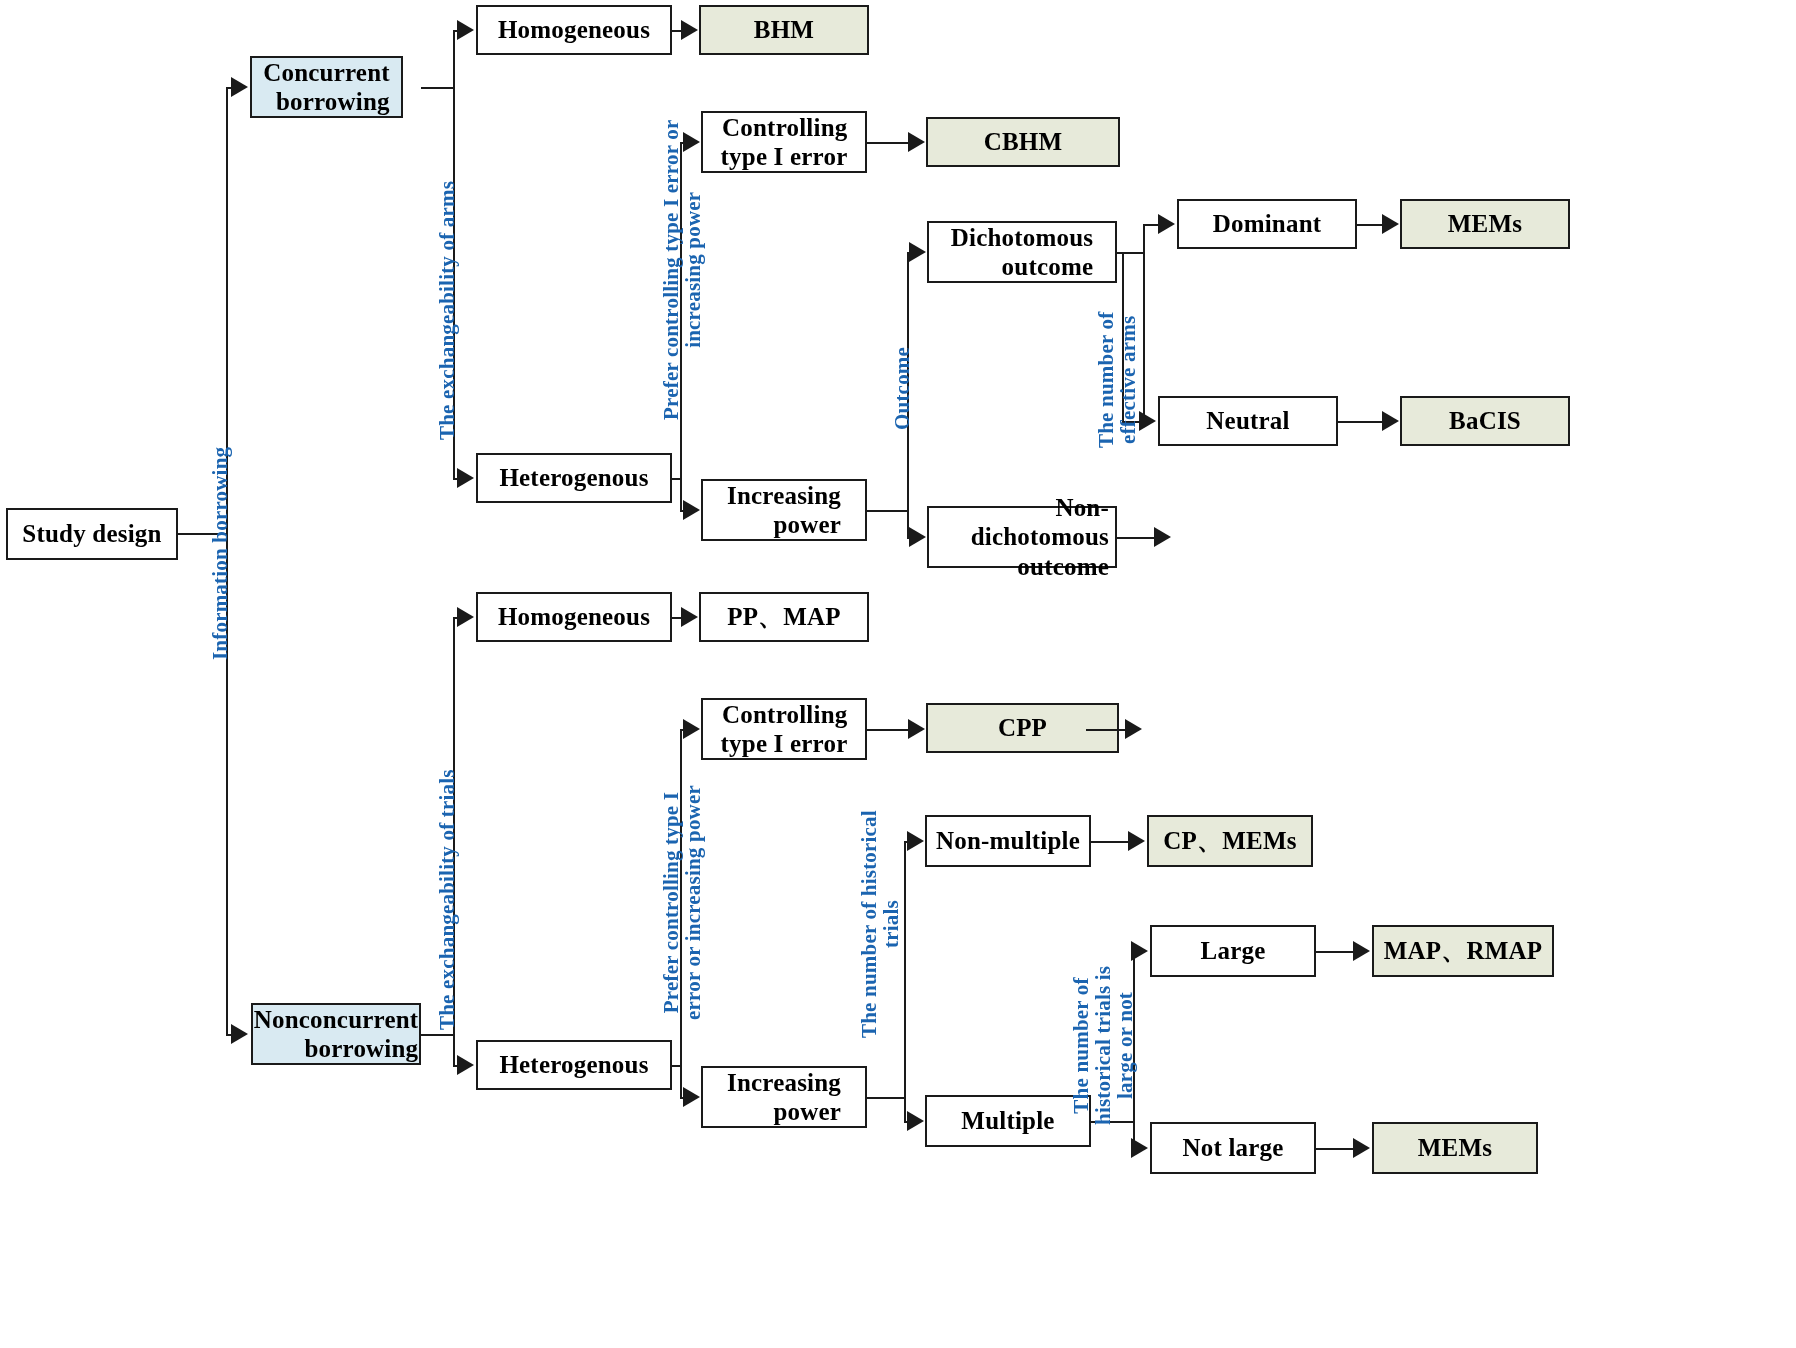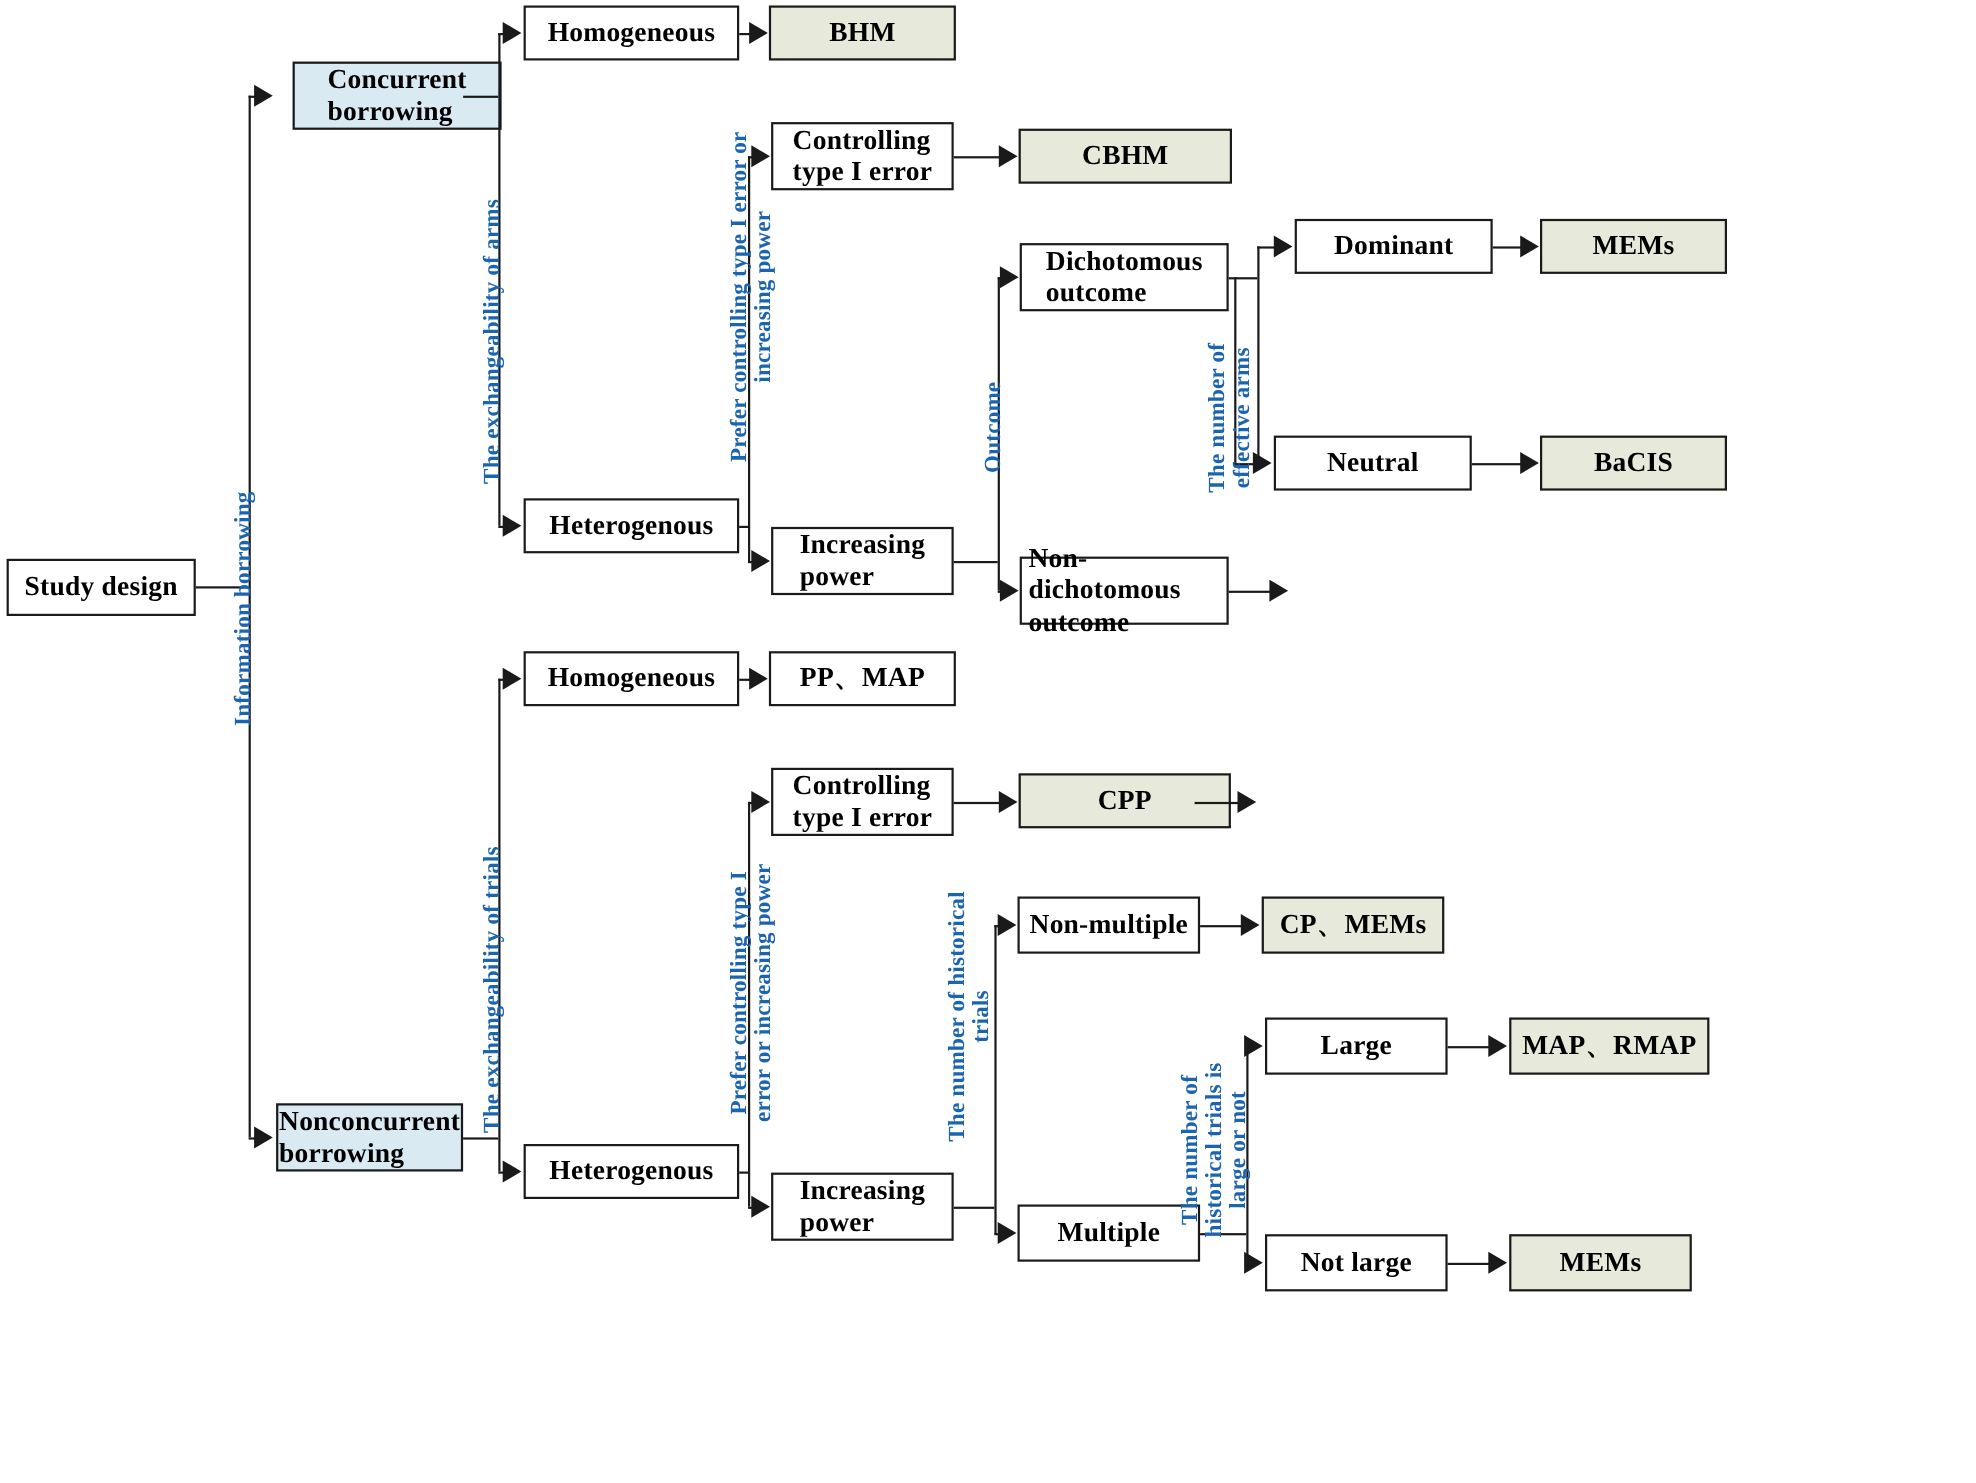--- a/index.html
+++ b/index.html
@@ -12,21 +12,21 @@
     overflow:hidden;
   }
   .node{
     position:absolute;
     box-sizing:border-box;
     border:2.5px solid #1a1a1a;
     background:#ffffff;
     display:flex;
     align-items:center;
     justify-content:center;
-    text-align:left;
+    text-align:right;
     font-weight:bold;
     color:#000000;
     font-size:25px;
     line-height:1.18;
     letter-spacing:0.2px;
   }
   .node.blue{ background:#d9eaf2; }
   .node.olive{ background:#e7eada; }
   .node span{display:block;padding:0 6px;}
 
@@ -65,21 +65,21 @@
 </style>
 </head>
 <body>
 
 <div id="canvas">
 
   <div class="node" style="left:6px; top:508px; width:172px; height:52px;">
     <span>Study design</span>
   </div>
 
-  <div class="node blue" style="left:266px; top:56px; width:190px; height:62px;">
+  <div class="node blue" style="left:250px; top:56px; width:153px; height:62px;">
     <span style="white-space:pre-line;">Concurrent
 borrowing</span>
   </div>
 
   <div class="node blue" style="left:251px; top:1003px; width:170px; height:62px;">
     <span style="white-space:pre-line;">Nonconcurrent
 borrowing</span>
   </div>
 
   <div class="node" style="left:476px; top:5px; width:196px; height:50px;">

